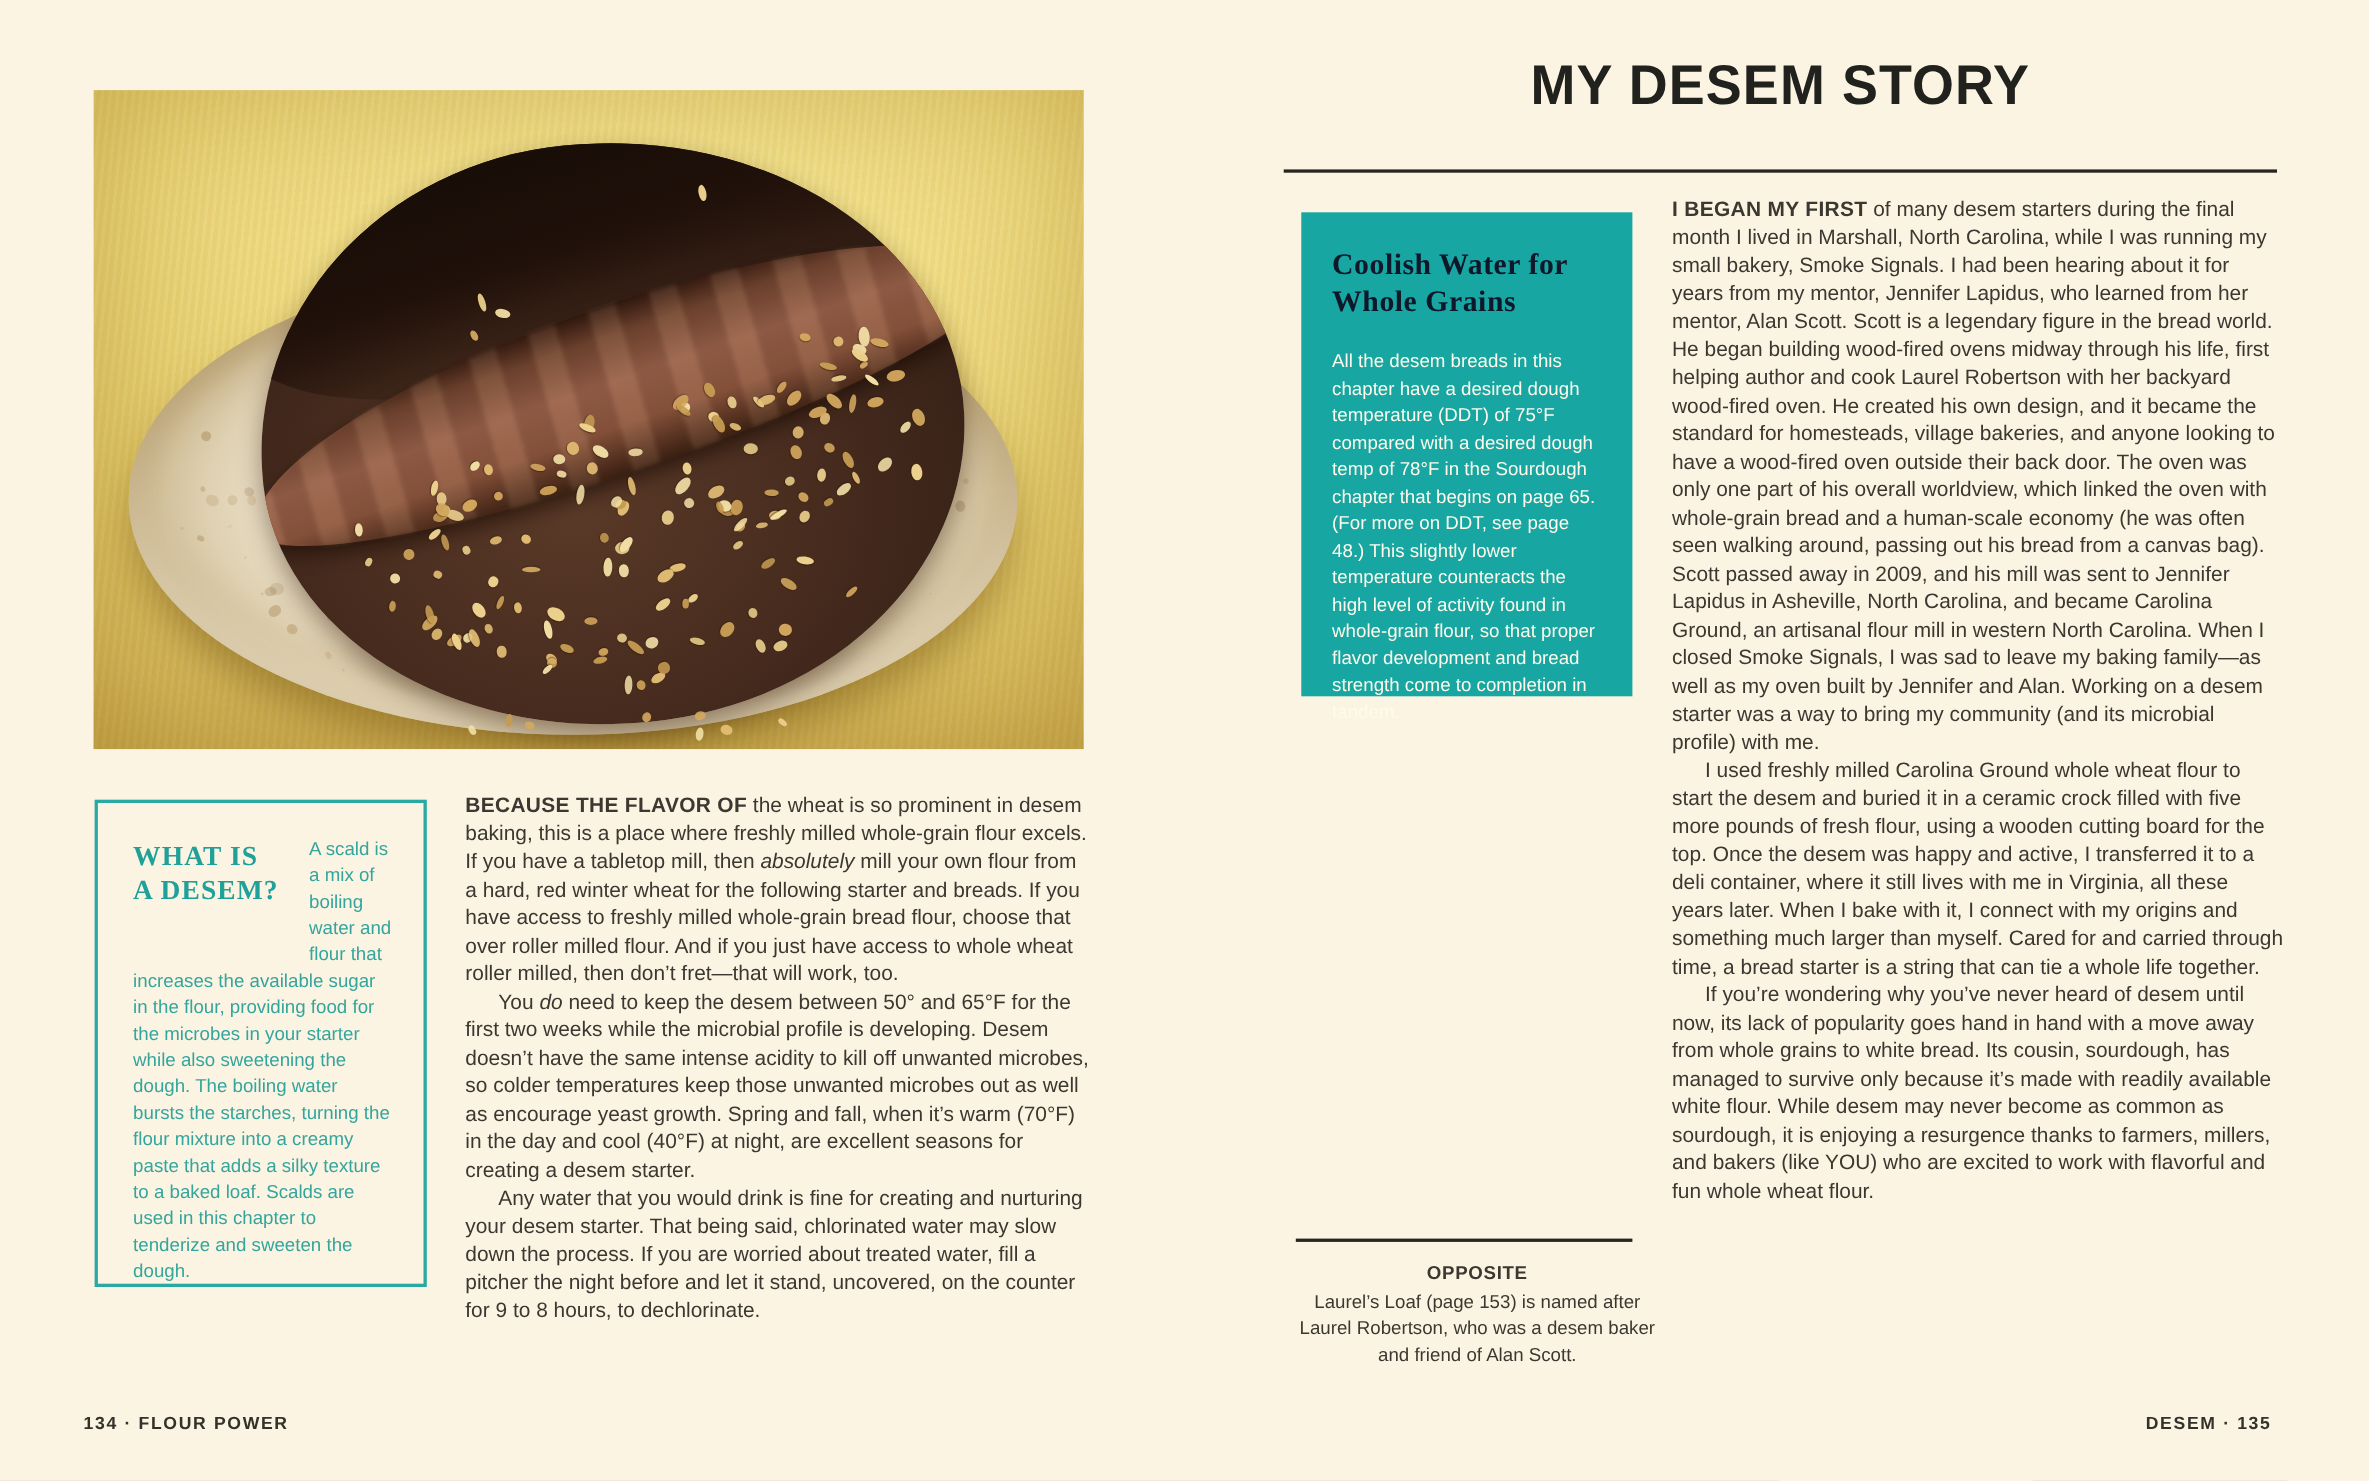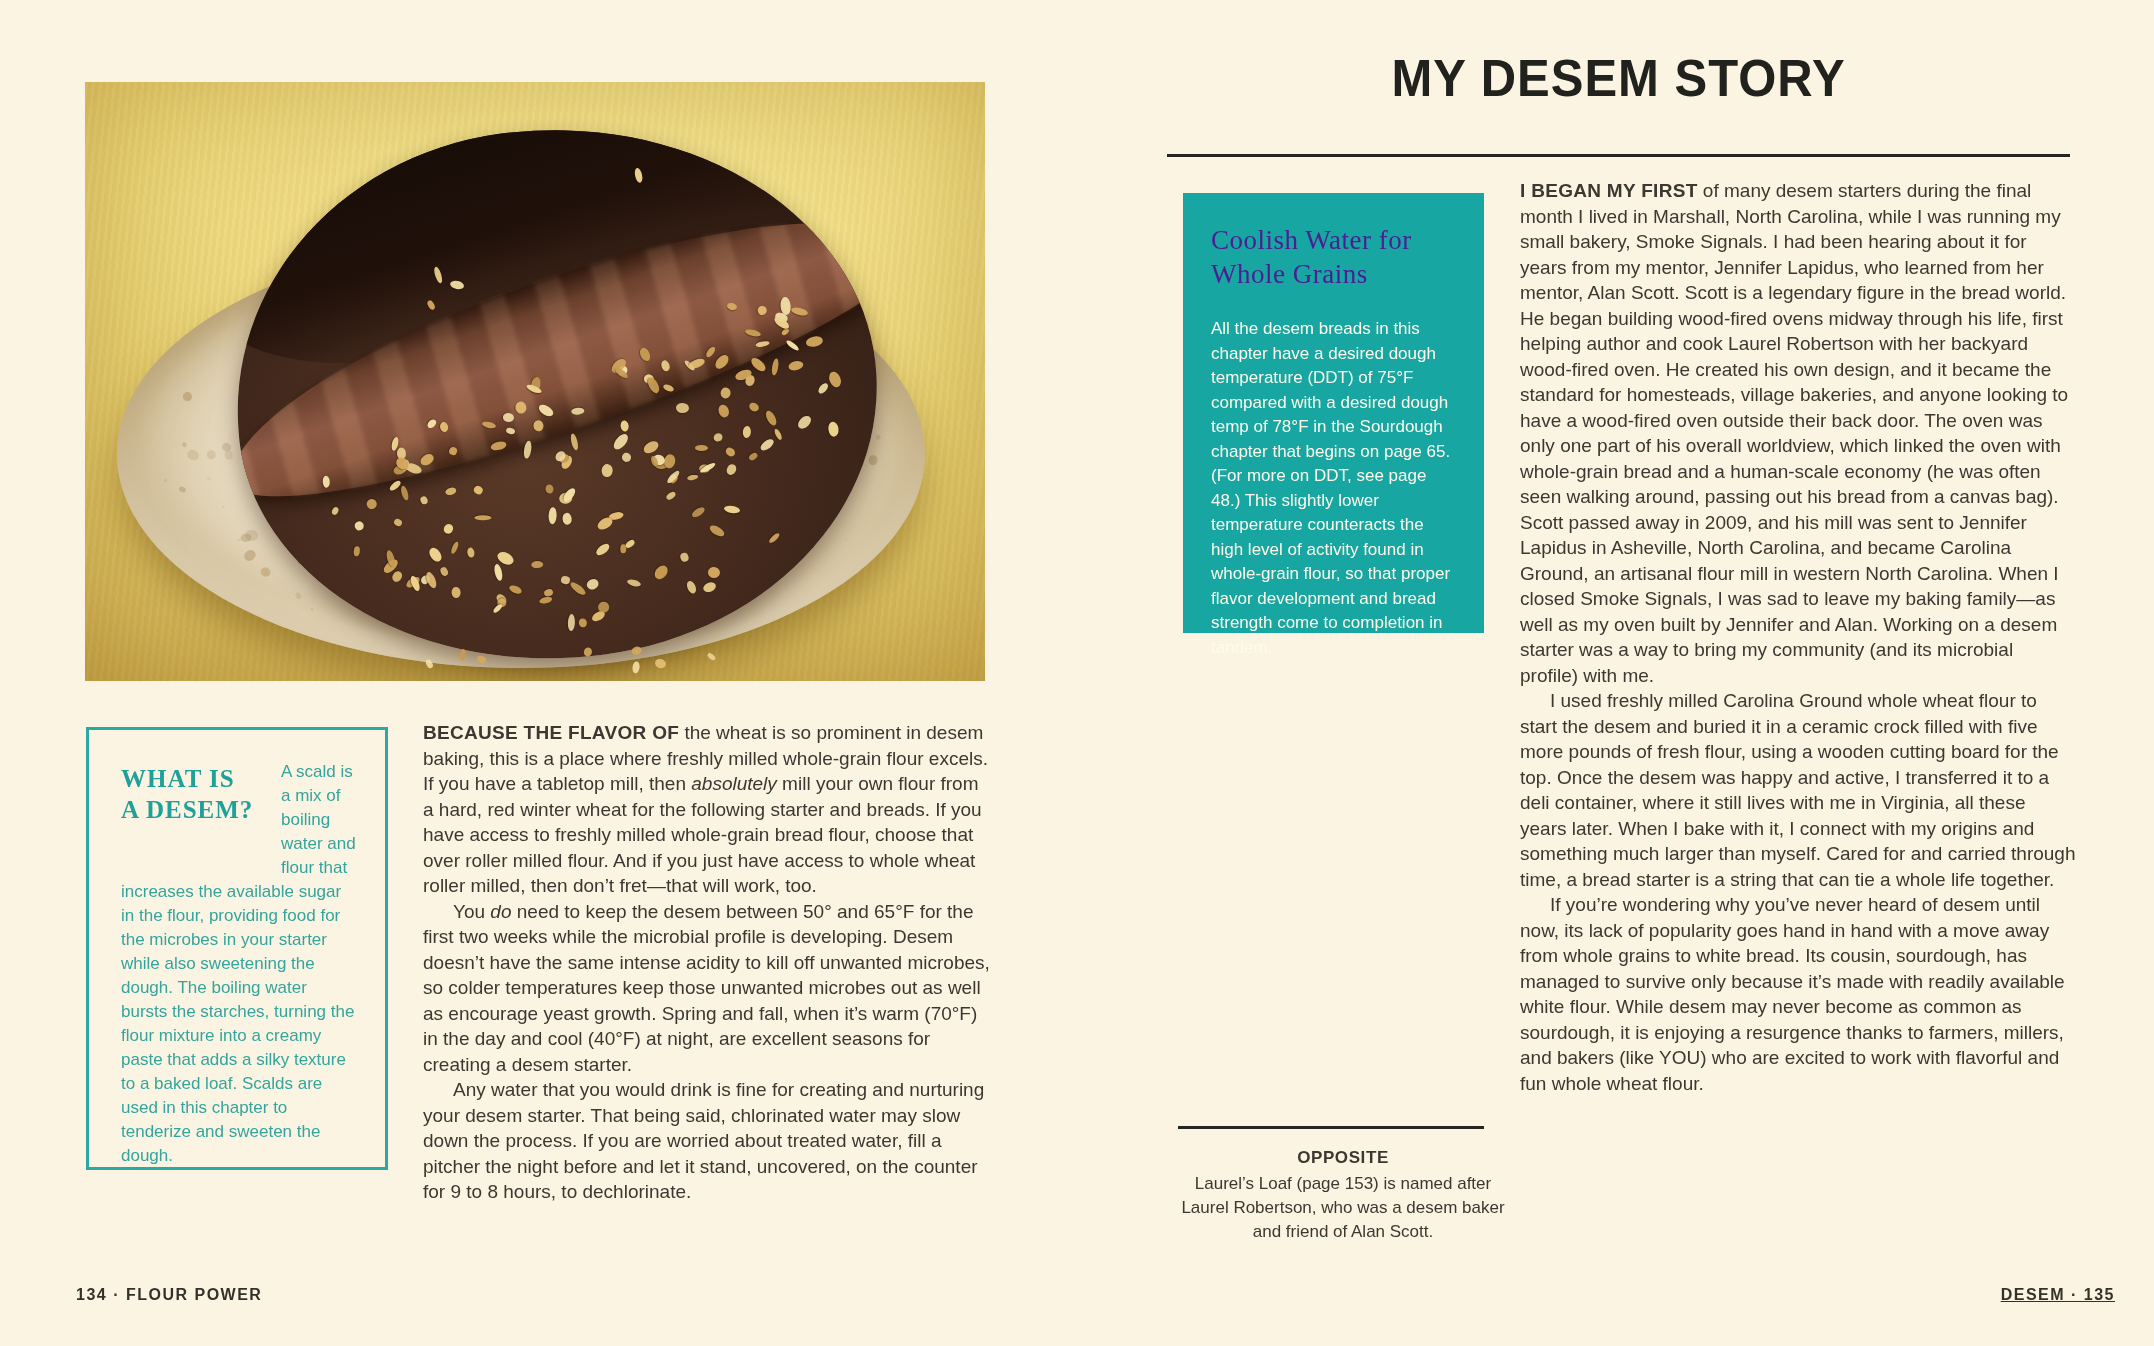--- a/index.html
+++ b/index.html
@@ -64,21 +64,21 @@
     font-size:49px;font-weight:800;letter-spacing:1px;color:var(--title-ink);
     transform:scaleY(1.04);
   }
   .title-rule{position:absolute;left:1167px;top:154px;width:903px;height:3px;background:#262620;}
 
   .sidebar-teal{
     position:absolute;left:1183px;top:193px;width:301px;height:440px;
     background:var(--teal);padding:30px 26px 0 28px;
   }
   .sidebar-teal h2{
-    font-family:"Liberation Serif",serif;font-weight:normal;color:#4c1d95;
+    font-family:"Liberation Serif",serif;font-weight:bold;color:#0f172a;
     font-size:27px;line-height:34px;letter-spacing:.5px;
   }
   .sidebar-teal p{
     margin-top:26px;color:#fefaec;font-size:17px;line-height:24.5px;
   }
 
   .right-main{
     position:absolute;left:1520px;top:178px;width:556px;
     font-size:19px;line-height:25.5px;color:var(--ink);
   }
@@ -107,21 +107,21 @@
     position:absolute;left:423px;top:720px;width:568px;
     font-size:19px;line-height:25.5px;color:var(--ink);
   }
   .left-main p+p{text-indent:30px;}
 
   .footer{
     position:absolute;top:1286px;font-size:16px;font-weight:bold;
     letter-spacing:1.5px;color:#34312b;
   }
   .footer-left{left:76px;}
-  .footer-right{left:1744px;width:371px;text-align:right;text-decoration:underline;}
+  .footer-right{left:1694px;width:371px;text-align:right;}
 
   .speck,.oat{position:absolute;border-radius:50%;}
 </style>
 </head>
 <body>
 
 <div class="spread">
 
   <div class="photo" title="Round dark desem loaf topped with rolled oats, scored with a long ear, on a speckled cream ceramic plate over a yellow cloth">
     <div class="plate"></div>

